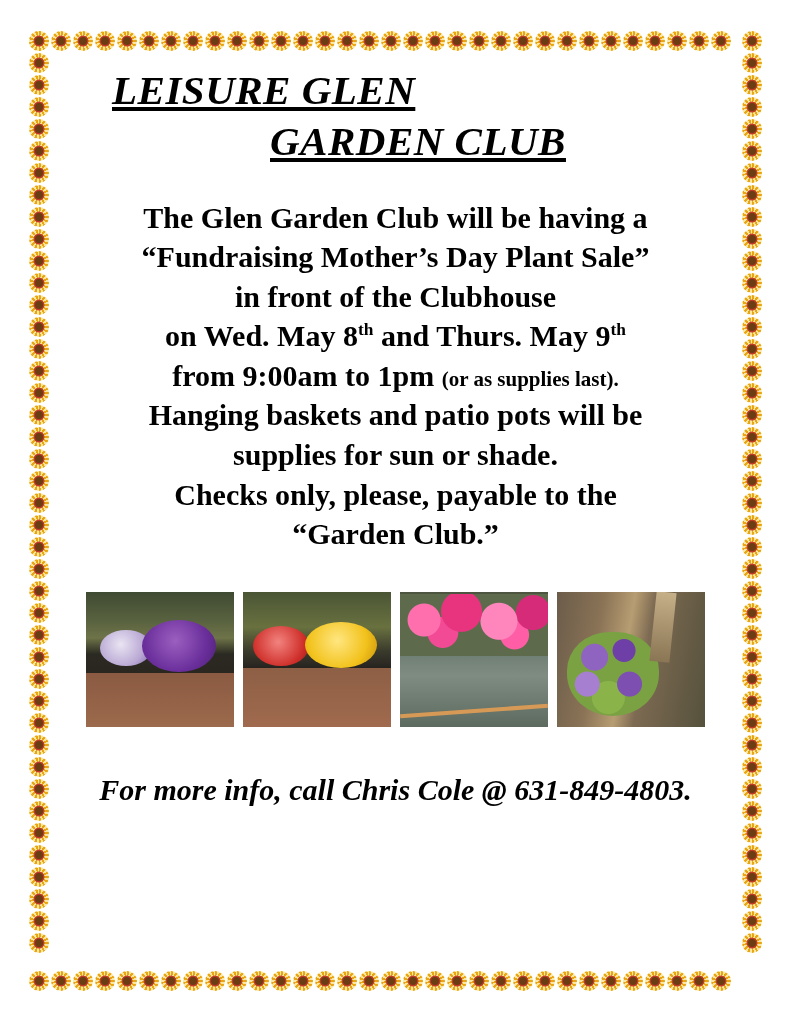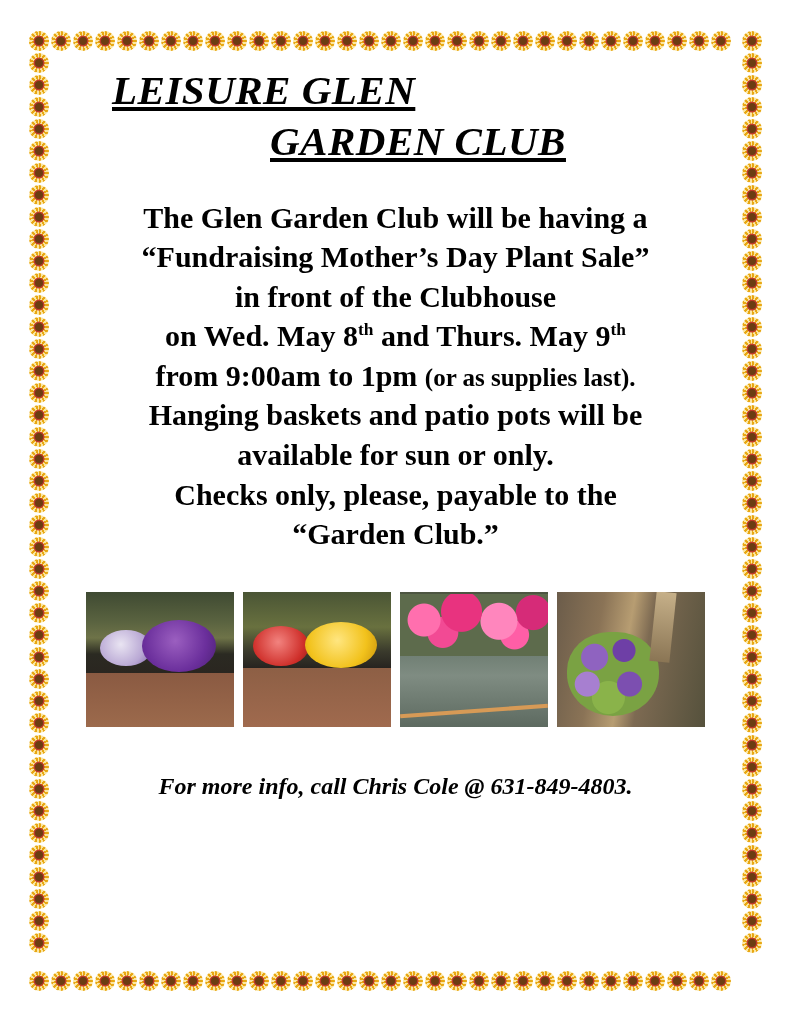--- a/index.html
+++ b/index.html
@@ -108,21 +108,21 @@
     font-size: 30px;
     line-height: 1.32;
     color: #000;
   }
   .body-block .ln { display: block; white-space: nowrap; }
   .body-block sup {
     font-size: 0.58em;
     vertical-align: super;
     line-height: 0;
   }
-  .small-paren { font-size: 25px; font-family: Liberation Serif, serif; }
+  .small-paren { font-size: 21px; font-family: Liberation Serif, serif; }
 
   .photo-strip {
     margin-top: 38px;
     display: flex;
     justify-content: center;
     gap: 9px;
   }
   .photo {
     width: 148px;
     height: 135px;
@@ -230,21 +230,21 @@
     background: linear-gradient(#c6b089, #8a7554);
     transform: rotate(6deg);
   }
 
   .footer-block {
     margin-top: 46px;
     text-align: center;
     font-family: "Liberation Serif", serif;
     font-style: italic;
     font-weight: bold;
-    font-size: 24px;
+    font-size: 30px;
     color: #000;
   }
 </style>
 </head>
 <body>
 
 <div class="flyer">
 
   <div class="border-frame">
     <div class="border-row border-top">
@@ -412,21 +412,21 @@
       <div><span class="title-line title-line-2">GARDEN CLUB</span></div>
     </div>
 
     <div class="body-block">
       <span class="ln">The Glen Garden Club will be having a</span>
       <span class="ln">“Fundraising Mother’s Day Plant Sale”</span>
       <span class="ln">in front of the Clubhouse</span>
       <span class="ln"><span>on Wed. May 8</span><sup>th</sup><span> and Thurs. May 9</span><sup>th</sup></span>
       <span class="ln"><span>from 9:00am to 1pm </span><span class="small-paren">(or as supplies last).</span></span>
       <span class="ln">Hanging baskets and patio pots will be</span>
-      <span class="ln">available for sun or only.</span>
+      <span class="ln">supplies for sun or shade.</span>
       <span class="ln">Checks only, please, payable to the</span>
       <span class="ln">“Garden Club.”</span>
     </div>
 
     <div class="photo-strip">
       <div class="photo photo-1"></div>
       <div class="photo photo-2"></div>
       <div class="photo photo-3"></div>
       <div class="photo photo-4"></div>
     </div>

